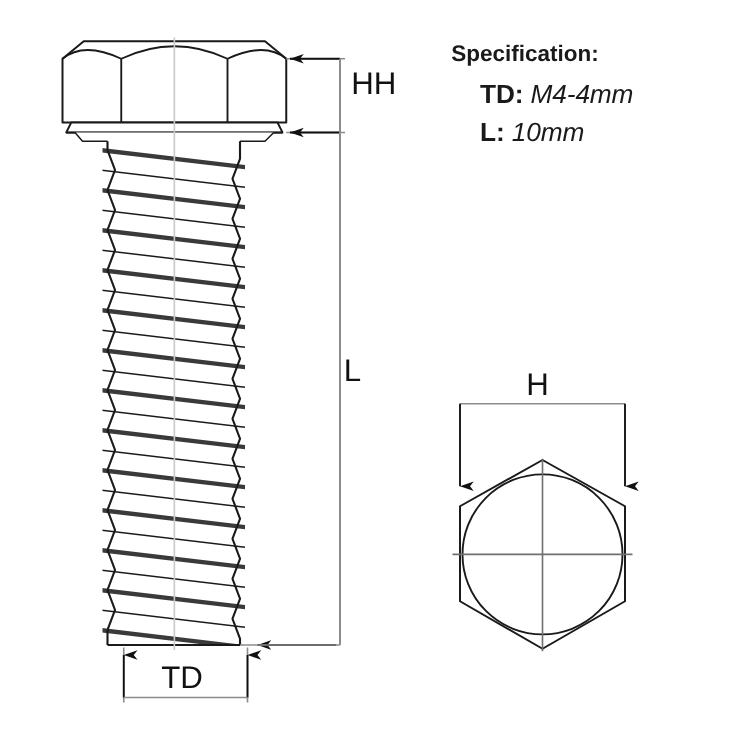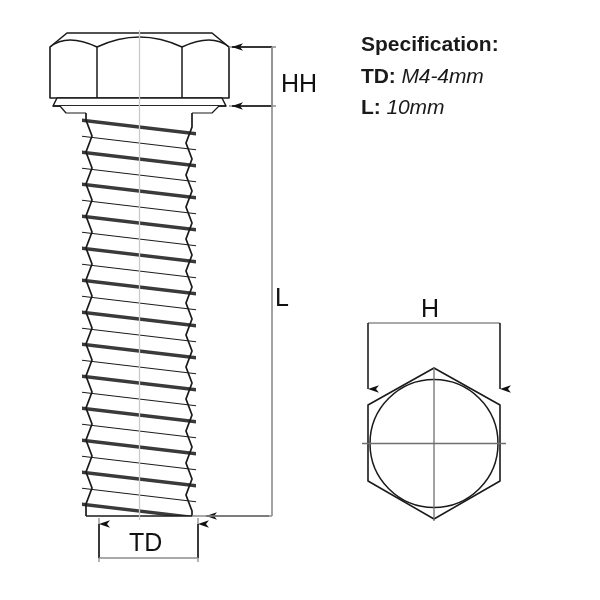--- a/index.html
+++ b/index.html
@@ -31,41 +31,42 @@
   }
   .spec-line {
     font-size: 21px;
     line-height: 31.5px;
     color: #1a1a1a;
     white-space: nowrap;
     letter-spacing: -0.1px;
   }
   .spec-line .k {
     font-weight: bold;
+    margin-left: 23px;
   }
   .spec-line .v {
     font-weight: normal;
     font-style: italic;
   }
   .spec-title {
-    font-size: 21px;
+    font-size: 18px;
     line-height: 31.5px;
     font-weight: bold;
     color: #1a1a1a;
     white-space: nowrap;
   }
   .dim-label {
     position: absolute;
     font-size: 25px;
     color: #111111;
     font-weight: normal;
     white-space: nowrap;
     font-family: "Liberation Sans", sans-serif;
   }
-  #label-HH { left: 281px; top: 53px; margin-top: 16px; }
+  #label-HH { left: 281px; top: 53px; }
   #label-L  { left: 275px; top: 283px; }
   #label-TD { left: 129px; top: 528px; }
   #label-H  { left: 421px; top: 294px; }
 </style>
 </head>
 <body>
 
 <div id="root">
 
   <svg id="drawing" viewBox="0 0 600 600" xmlns="http://www.w3.org/2000/svg">

